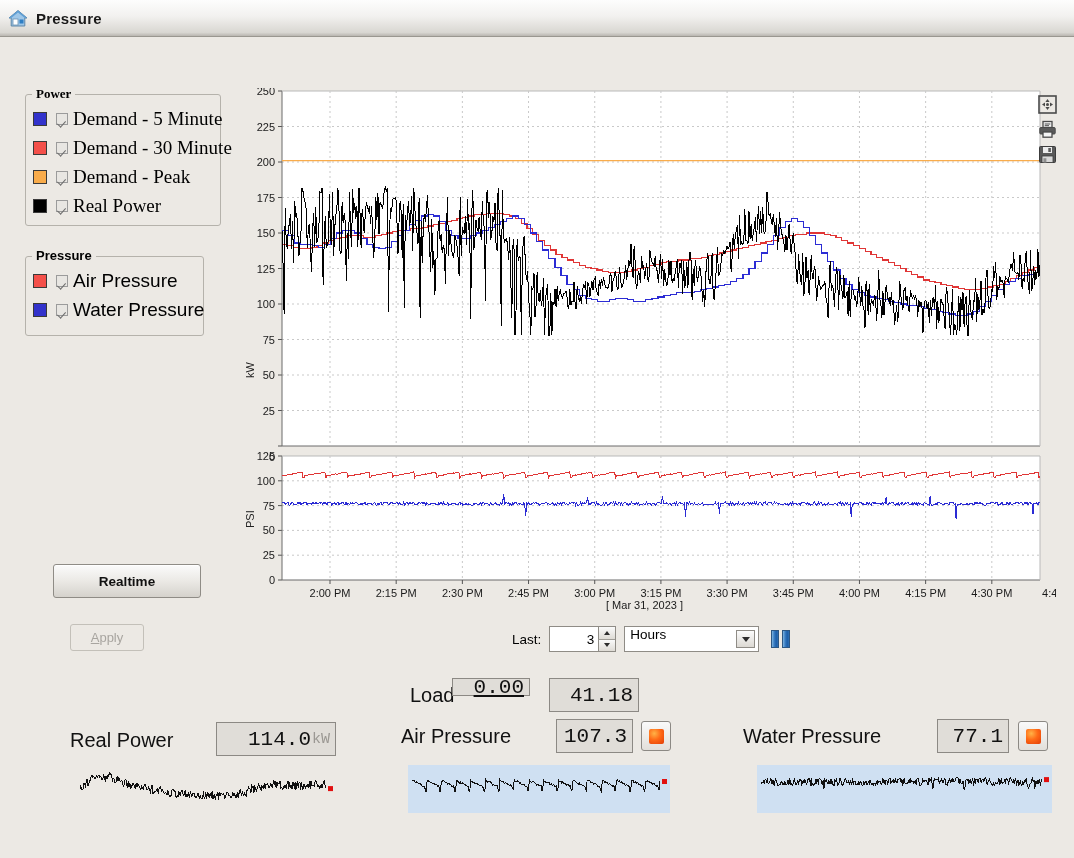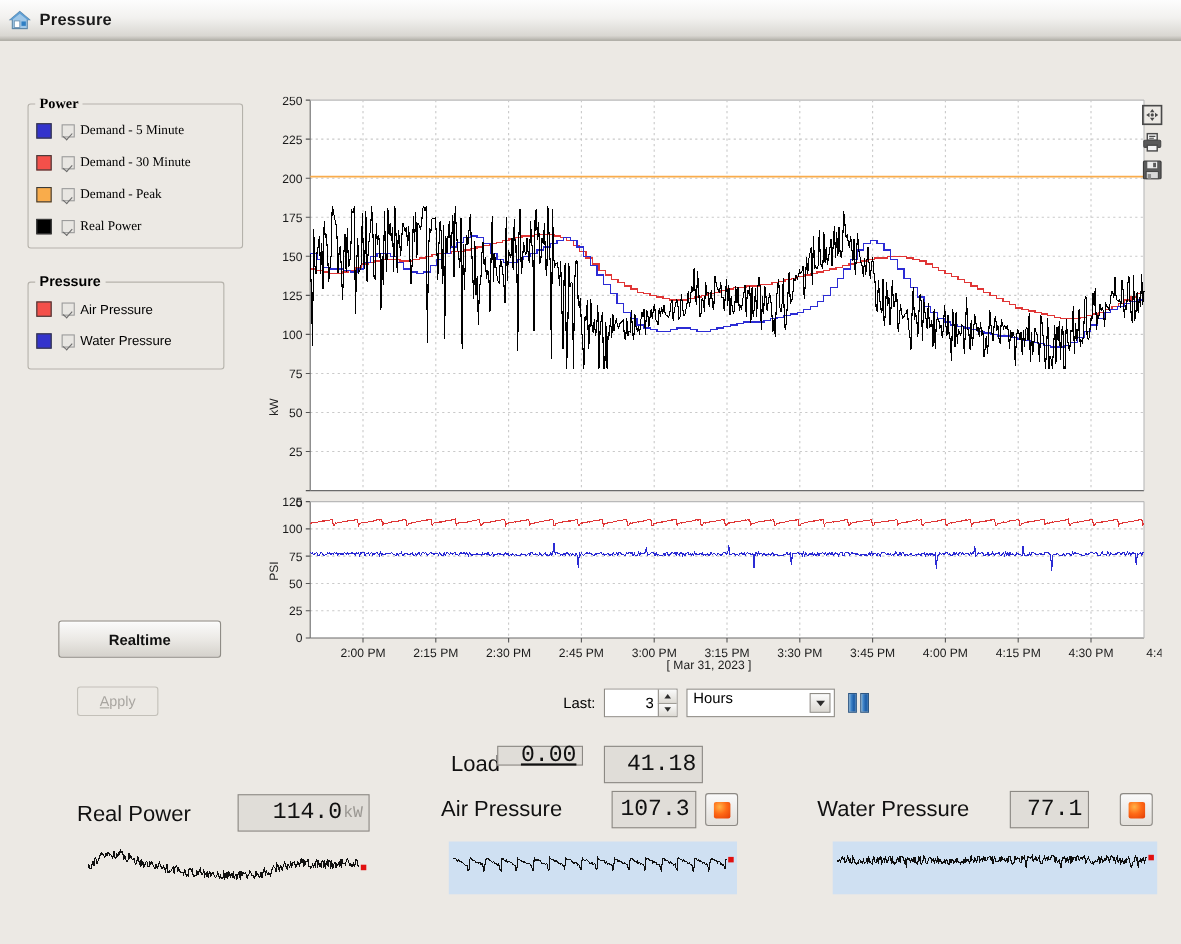--- a/index.html
+++ b/index.html
@@ -44,21 +44,21 @@
   }
   .swatch{ width:14px; height:14px; border:1px solid #3a3a3a; flex:0 0 auto; }
   .lcheck{
     width:12px; height:12px; margin-left:9px; flex:0 0 auto;
     border:1px solid #9b9b9b; background:#e8e6e2; position:relative;
   }
   .lcheck:after{
     content:""; position:absolute; left:2px; top:5px; width:4px; height:7px;
     border:solid #6e6e6e; border-width:0 1.6px 1.6px 0; transform:rotate(42deg);
   }
-  .llabel{ margin-left:5px; font-size:12px; white-space:nowrap;text-align:right; }
+  .llabel{ margin-left:5px; font-size:19px; white-space:nowrap;text-align:right; }
 
   
   #chart-area{ position:absolute; left:236px; top:88px; }
   .axis-label-v{
     position:absolute; font-size:11px; color:#222;
     transform:rotate(-90deg); transform-origin:left top; white-space:nowrap;
   }
   #date-label{ position:absolute; font-size:11px; color:#1a1a1a; }
 
   
@@ -405,21 +405,21 @@
     <i></i>
   </div>
 <div class="spark tinted" style="left:408px; top:765px; width:262px; height:48px;">
   <svg id="spark-ap" width="262" height="48">
       <polyline points="4.0,15.7 4.8,15.7 5.6,15.3 6.4,15.8 7.2,17.0 8.0,17.7 8.8,16.7 9.5,17.2 10.3,18.3 11.1,18.0 11.9,18.8 12.7,19.0 13.5,20.3 14.3,21.0 15.1,21.6 15.9,21.9 16.7,21.6 17.5,26.6 18.3,26.2 19.1,16.0 19.8,15.0 20.6,16.0 21.4,16.4 22.2,17.3 23.0,17.0 23.8,17.9 24.6,18.9 25.4,18.9 26.2,18.7 27.0,19.7 27.8,19.1 28.6,19.4 29.4,21.0 30.1,20.0 30.9,21.0 31.7,26.6 32.5,26.1 33.3,16.2 34.1,16.3 34.9,15.2 35.7,15.5 36.5,16.2 37.3,17.2 38.1,17.5 38.9,18.0 39.7,19.2 40.4,18.3 41.2,18.7 42.0,20.0 42.8,19.6 43.6,21.2 44.4,21.4 45.2,20.6 46.0,22.5 46.8,26.5 47.6,26.9 48.4,15.6 49.2,15.6 50.0,16.4 50.7,17.2 51.5,18.0 52.3,17.1 53.1,18.6 53.9,18.6 54.7,17.7 55.5,18.4 56.3,19.0 57.1,19.1 57.9,20.6 58.7,20.8 59.5,21.5 60.3,21.9 61.0,26.2 61.8,26.6 62.6,15.2 63.4,16.4 64.2,16.2 65.0,17.4 65.8,17.2 66.6,18.1 67.4,18.1 68.2,19.1 69.0,18.3 69.8,19.3 70.6,19.8 71.3,20.1 72.1,20.0 72.9,20.2 73.7,20.3 74.5,21.9 75.3,22.5 76.1,26.2 76.9,25.9 77.7,14.6 78.5,16.2 79.3,17.3 80.1,15.9 80.9,16.9 81.6,16.8 82.4,17.0 83.2,17.4 84.0,19.2 84.8,20.1 85.6,19.7 86.4,20.5 87.2,20.2 88.0,20.9 88.8,20.2 89.6,20.9 90.4,26.5 91.2,25.5 91.9,14.6 92.7,15.9 93.5,16.3 94.3,16.5 95.1,16.3 95.9,18.0 96.7,18.2 97.5,17.3 98.3,18.0 99.1,18.7 99.9,19.8 100.7,19.9 101.5,20.5 102.2,19.9 103.0,20.6 103.8,21.8 104.6,22.5 105.4,25.4 106.2,14.3 107.0,16.3 107.8,16.2 108.6,16.3 109.4,16.0 110.2,16.5 111.0,16.7 111.8,18.3 112.5,18.0 113.3,19.7 114.1,19.8 114.9,19.0 115.7,19.1 116.5,19.8 117.3,21.6 118.1,20.9 118.9,21.8 119.7,25.3 120.5,25.4 121.3,15.0 122.1,16.5 122.8,16.6 123.6,17.3 124.4,16.9 125.2,16.5 126.0,17.1 126.8,17.8 127.6,18.7 128.4,20.0 129.2,20.0 130.0,18.9 130.8,20.5 131.6,20.6 132.4,20.2 133.2,20.8 133.9,25.5 134.7,25.3 135.5,15.0 136.3,16.4 137.1,16.1 137.9,17.3 138.7,17.2 139.5,17.6 140.3,17.2 141.1,17.2 141.9,19.2 142.7,19.7 143.5,18.6 144.2,20.4 145.0,19.8 145.8,19.9 146.6,21.0 147.4,21.4 148.2,20.6 149.0,26.0 149.8,25.5 150.6,15.0 151.4,16.3 152.2,16.7 153.0,16.1 153.8,18.1 154.5,17.0 155.3,18.0 156.1,18.5 156.9,18.0 157.7,19.4 158.5,20.2 159.3,20.0 160.1,19.4 160.9,20.2 161.7,21.2 162.5,21.0 163.3,25.6 164.1,25.1 164.8,16.1 165.6,15.4 166.4,15.4 167.2,16.4 168.0,16.7 168.8,17.8 169.6,18.4 170.4,18.9 171.2,17.6 172.0,19.9 172.8,19.3 173.6,19.3 174.4,20.8 175.1,19.9 175.9,20.8 176.7,21.3 177.5,22.3 178.3,26.6 179.1,15.2 179.9,16.0 180.7,15.2 181.5,15.7 182.3,16.6 183.1,17.6 183.9,17.8 184.7,17.3 185.4,19.2 186.2,18.3 187.0,18.6 187.8,19.0 188.6,19.0 189.4,21.2 190.2,21.0 191.0,21.0 191.8,21.9 192.6,25.5 193.4,26.9 194.2,16.4 195.0,15.2 195.7,15.6 196.5,17.0 197.3,16.6 198.1,17.5 198.9,17.5 199.7,18.2 200.5,19.6 201.3,18.5 202.1,19.1 202.9,19.9 203.7,20.1 204.5,21.4 205.3,21.2 206.0,20.5 206.8,25.7 207.6,25.9 208.4,15.1 209.2,14.9 210.0,15.9 210.8,16.2 211.6,16.0 212.4,17.6 213.2,16.7 214.0,17.3 214.8,18.1 215.6,18.1 216.3,18.3 217.1,20.1 217.9,20.3 218.7,19.7 219.5,20.8 220.3,20.9 221.1,21.6 221.9,26.4 222.7,27.0 223.5,15.5 224.3,15.7 225.1,15.8 225.9,17.2 226.6,17.2 227.4,16.7 228.2,18.5 229.0,17.7 229.8,17.8 230.6,19.6 231.4,19.5 232.2,19.1 233.0,20.7 233.8,21.2 234.6,20.3 235.4,21.4 236.2,26.6 236.9,25.1 237.7,16.3 238.5,16.4 239.3,15.3 240.1,16.8 240.9,16.4 241.7,17.2 242.5,17.2 243.3,17.3 244.1,19.5 244.9,18.1 245.7,18.4 246.5,18.7 247.2,20.9 248.0,20.1 248.8,21.7 249.6,21.0 250.4,22.5 251.2,25.1 252.0,16.0" fill="none" stroke="#111111" stroke-width="1" shape-rendering="crispEdges"></polyline>
       <rect x="254" y="14" width="5" height="5" fill="#e11010"></rect>
     </svg>
 </div>
 
 <div class="readout-label" style="left:743px; top:725px;">Water Pressure</div>
-<div class="readout-box" style="left:918px; top:719px; width:72px; height:34px;">
+<div class="readout-box" style="left:937px; top:719px; width:72px; height:34px;">
   <span>77.1</span>
 </div>
 <div class="stopbtn" style="left:1018px; top:721px;">
     <i></i>
   </div>
 <div class="spark tinted" style="left:757px; top:765px; width:295px; height:48px;">
   <svg id="spark-wp" width="295" height="48">
       <polyline points="4.0,18.8 4.8,17.5 5.6,17.8 6.4,16.3 7.2,18.4 8.0,14.6 8.8,14.0 9.6,16.5 10.4,14.7 11.2,18.9 12.0,18.2 12.8,16.7 13.6,13.7 14.3,14.7 15.1,19.4 15.9,14.9 16.7,19.5 17.5,20.0 18.3,13.8 19.1,15.8 19.9,17.6 20.7,20.3 21.5,20.7 22.3,19.2 23.1,19.8 23.9,16.9 24.7,16.3 25.5,19.2 26.3,18.6 27.1,19.8 27.9,16.7 28.7,19.7 29.5,19.3 30.3,18.7 31.1,14.8 31.9,20.4 32.7,13.2 33.5,19.1 34.2,18.4 35.0,19.6 35.8,20.6 36.6,16.3 37.4,13.6 38.2,18.5 39.0,19.3 39.8,18.7 40.6,14.6 41.4,20.1 42.2,14.3 43.0,16.4 43.8,13.7 44.6,19.6 45.4,17.6 46.2,15.8 47.0,17.7 47.8,14.5 48.6,16.8 49.4,19.0 50.2,17.8 51.0,14.3 51.8,13.6 52.6,13.4 53.4,20.5 54.2,13.3 54.9,19.8 55.7,18.4 56.5,20.5 57.3,19.3 58.1,18.5 58.9,13.8 59.7,18.6 60.5,13.6 61.3,19.5 62.1,13.4 62.9,13.5 63.7,14.7 64.5,15.1 65.3,20.4 66.1,15.1 66.9,24.0 67.7,14.5 68.5,16.2 69.3,14.9 70.1,17.6 70.9,19.1 71.7,14.8 72.5,18.5 73.3,14.5 74.1,19.1 74.8,14.3 75.6,19.1 76.4,19.9 77.2,20.5 78.0,14.6 78.8,16.4 79.6,13.0 80.4,20.7 81.2,19.8 82.0,17.8 82.8,13.3 83.6,13.7 84.4,18.7 85.2,20.3 86.0,19.6 86.8,17.5 87.6,14.8 88.4,14.1 89.2,14.9 90.0,18.1 90.8,17.1 91.6,15.9 92.4,20.0 93.2,15.8 94.0,17.4 94.7,19.5 95.5,13.2 96.3,20.3 97.1,16.0 97.9,16.1 98.7,19.4 99.5,19.8 100.3,18.4 101.1,19.6 101.9,16.8 102.7,19.3 103.5,15.7 104.3,18.5 105.1,20.6 105.9,20.7 106.7,15.7 107.5,19.7 108.3,16.7 109.1,16.0 109.9,19.5 110.7,19.3 111.5,16.9 112.3,18.6 113.1,15.0 113.9,18.0 114.6,19.2 115.4,19.0 116.2,20.1 117.0,18.4 117.8,18.0 118.6,19.6 119.4,15.8 120.2,19.4 121.0,15.6 121.8,17.6 122.6,16.3 123.4,16.9 124.2,19.4 125.0,17.8 125.8,12.8 126.6,17.0 127.4,16.0 128.2,19.6 129.0,14.9 129.8,15.1 130.6,19.7 131.4,16.3 132.2,13.3 133.0,13.2 133.8,18.1 134.5,16.9 135.3,16.0 136.1,17.3 136.9,14.5 137.7,16.9 138.5,14.5 139.3,17.6 140.1,17.4 140.9,14.7 141.7,14.7 142.5,13.7 143.3,13.6 144.1,17.7 144.9,13.7 145.7,20.6 146.5,16.5 147.3,13.3 148.1,18.4 148.9,17.9 149.7,18.5 150.5,18.5 151.3,17.1 152.1,14.5 152.9,18.2 153.7,13.4 154.5,16.6 155.2,16.4 156.0,16.0 156.8,18.2 157.6,17.5 158.4,15.1 159.2,19.7 160.0,13.6 160.8,13.9 161.6,13.9 162.4,19.7 163.2,20.6 164.0,19.9 164.8,19.4 165.6,13.4 166.4,16.1 167.2,16.1 168.0,15.0 168.8,15.5 169.6,15.5 170.4,19.0 171.2,19.1 172.0,13.0 172.8,15.9 173.6,15.1 174.4,13.6 175.1,19.0 175.9,24.0 176.7,16.7 177.5,13.7 178.3,14.5 179.1,14.5 179.9,15.0 180.7,14.6 181.5,13.1 182.3,18.9 183.1,15.4 183.9,16.5 184.7,14.0 185.5,17.5 186.3,17.1 187.1,14.9 187.9,13.5 188.7,19.6 189.5,19.6 190.3,19.9 191.1,17.2 191.9,15.9 192.7,13.6 193.5,17.6 194.3,14.2 195.0,16.7 195.8,13.8 196.6,16.7 197.4,16.7 198.2,15.5 199.0,13.2 199.8,12.8 200.6,12.9 201.4,13.6 202.2,19.2 203.0,14.0 203.8,17.7 204.6,18.8 205.4,18.4 206.2,15.8 207.0,24.0 207.8,24.0 208.6,15.9 209.4,14.4 210.2,15.4 211.0,14.0 211.8,19.2 212.6,16.0 213.4,15.1 214.2,18.2 214.9,16.2 215.7,13.4 216.5,20.6 217.3,13.0 218.1,18.5 218.9,14.6 219.7,14.5 220.5,14.9 221.3,17.9 222.1,13.5 222.9,12.9 223.7,16.6 224.5,17.4 225.3,14.3 226.1,14.5 226.9,16.3 227.7,14.1 228.5,12.9 229.3,14.7 230.1,20.0 230.9,17.1 231.7,16.4 232.5,14.3 233.3,17.1 234.1,18.2 234.8,19.6 235.6,20.3 236.4,18.3 237.2,20.2 238.0,18.9 238.8,17.7 239.6,18.3 240.4,18.3 241.2,16.5 242.0,13.5 242.8,20.3 243.6,16.0 244.4,13.3 245.2,18.9 246.0,17.6 246.8,17.6 247.6,15.4 248.4,17.1 249.2,13.5 250.0,14.5 250.8,14.6 251.6,19.8 252.4,13.9 253.2,12.9 254.0,13.8 254.8,14.5 255.5,18.0 256.3,15.3 257.1,18.6 257.9,15.7 258.7,13.8 259.5,19.3 260.3,17.2 261.1,15.1 261.9,19.8 262.7,17.6 263.5,15.3 264.3,20.4 265.1,20.1 265.9,16.2 266.7,19.7 267.5,15.8 268.3,16.5 269.1,13.5 269.9,18.9 270.7,20.2 271.5,24.0 272.3,20.8 273.1,18.4 273.9,18.5 274.7,14.5 275.4,13.2 276.2,16.5 277.0,15.1 277.8,24.0 278.6,17.1 279.4,18.3 280.2,15.8 281.0,18.6 281.8,15.3 282.6,14.4 283.4,20.5 284.2,15.6 285.0,14.1" fill="none" stroke="#111111" stroke-width="1" shape-rendering="crispEdges"></polyline>
       <rect x="287" y="12.1" width="5" height="5" fill="#e11010"></rect>
     </svg>

